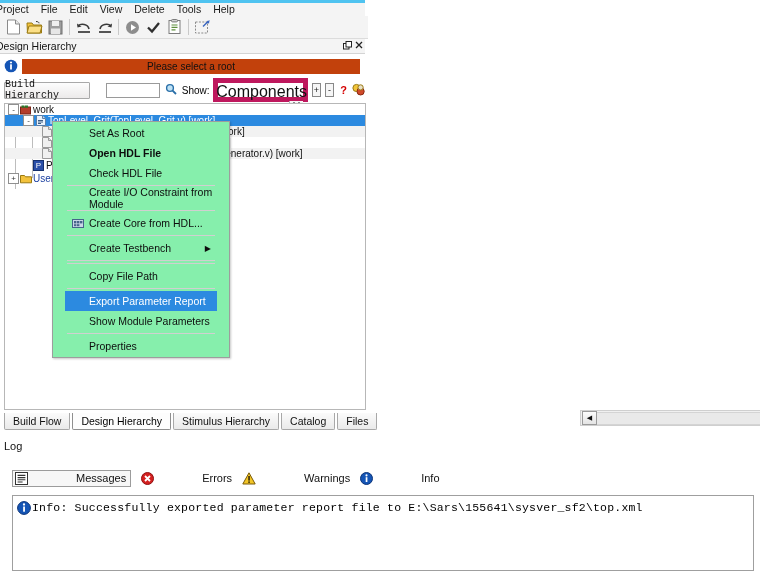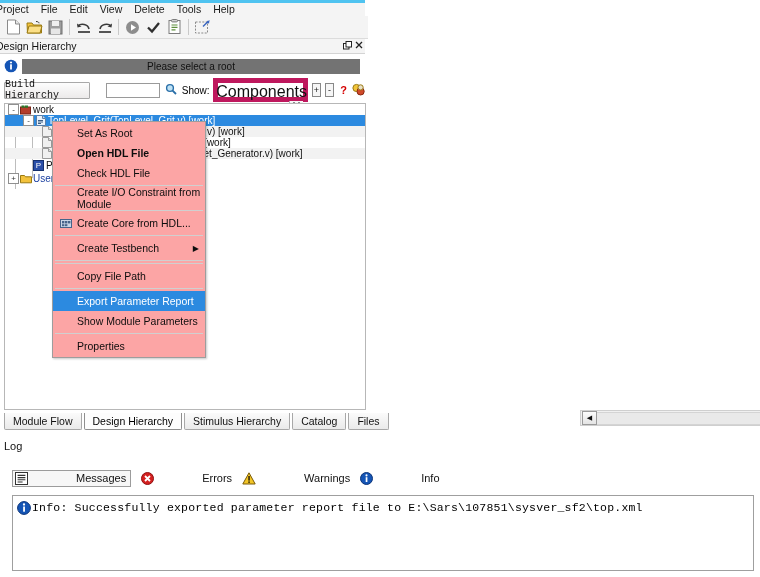--- a/index.html
+++ b/index.html
@@ -51,21 +51,21 @@
   .panel-title .btns { margin-left:auto; display:flex; align-items:center; gap:3px; padding-right:2px;}
   .pt-ico { font-size:9px; color:#222; line-height:1; }
 
   
   .banner-row {
     position:absolute; left:0; top:55px; width:365px; height:22px;
     display:flex; align-items:center; background:#fff;
   }
   .banner-icon { width:22px; display:flex; justify-content:center; align-items:center; }
   .banner {
-    flex:1; height:15px; background:#737373;
+    flex:1; height:15px; background:#c2410c;
     display:flex; align-items:center; justify-content:center;
     font-size:10px; color:#111; margin-right:5px;
   }
 
   
   .filter-row {
     position:absolute; left:0; top:80px; width:365px; height:20px;
     display:flex; align-items:center; background:#fff;
   }
   .build-btn {
@@ -117,23 +117,23 @@
     font-size:8px; line-height:8px; color:#333; flex:none;
   }
   .tico { width:13px; display:flex; align-items:center; justify-content:center; flex:none; }
   .tlabel { margin-left:1px; }
   .tlabel.usr { color:#1a3fa0; }
   .vline { position:absolute; width:1px; background:#bdbdbd; }
 
   
   .ctx {
     position:absolute; left:52px; top:121px; width:152px;
-    background:#fca5a5; border:1px solid #9d9d9d;
+    background:#86efac; border:1px solid #9d9d9d;
     box-shadow:1px 1px 2px rgba(0,0,0,.22);
-    padding:1px 0;
+    padding:1px 12px;
   }
   .ctx-item {
     height:20px; display:flex; align-items:center;
     font-size:10.5px; color:#0d0d0d; padding-left:4px;
   }
   .ctx-item .ci-ico { width:18px; display:flex; align-items:center; justify-content:center; flex:none; }
   .ctx-item .ci-txt { margin-left:2px; }
   .ctx-item.bold .ci-txt { font-weight:bold; }
   .ctx-item.hl { background:#2c8ae0; color:#fff; }
   .ctx-item .sub-arrow { margin-left:auto; margin-right:6px; font-size:8px; }
@@ -473,21 +473,21 @@
       <span class="ci-txt">Show Module Parameters</span>
     </div>
     <div class="ctx-sep"></div>
     <div class="ctx-item">
       <span class="ci-ico"></span>
       <span class="ci-txt">Properties</span>
     </div>
   </div>
 
   <div class="tabs">
-    <div class="tab">Module Flow</div>
+    <div class="tab">Build Flow</div>
     <div class="tab active">Design Hierarchy</div>
     <div class="tab">Stimulus Hierarchy</div>
     <div class="tab">Catalog</div>
     <div class="tab">Files</div>
   </div>
 
   <div class="hscroll">
     <span class="lbtn">◀</span>
     <span class="track"></span>
   </div>
@@ -539,17 +539,17 @@
 
   <div class="log-box">
     <div class="log-line">
       <span class="li-ico">
         <svg width="14" height="14" viewBox="0 0 14 14">
             <circle cx="7" cy="7" r="6.4" fill="#1555b5" stroke="#0c3478"></circle>
             <rect x="6.15" y="5.5" width="1.8" height="5.2" fill="#fff"></rect>
             <circle cx="7" cy="3.5" r="1.15" fill="#fff"></circle>
           </svg>
       </span>
-      <span>Info: Successfully exported parameter report file to E:\Sars\107851\sysver_sf2\top.xml</span>
+      <span>Info: Successfully exported parameter report file to E:\Sars\155641\sysver_sf2\top.xml</span>
     </div>
   </div>
 
 </div>
 
 </body></html>

